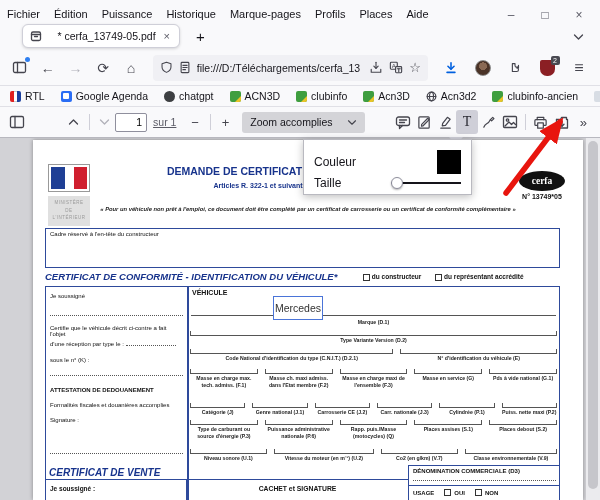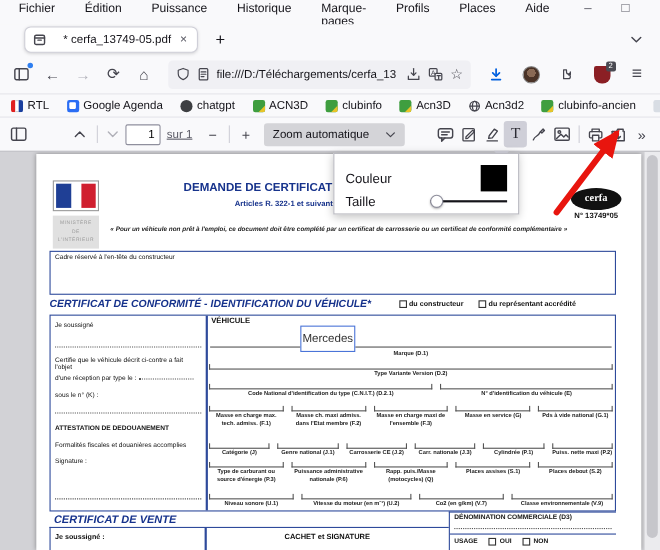--- a/index.html
+++ b/index.html
@@ -1,20 +1,20 @@
 <!DOCTYPE html>
 <html><head>
 <meta charset="utf-8">
 <style>
   * { margin:0; padding:0; box-sizing:border-box; }
   html,body { width:600px; height:500px; overflow:hidden; font-family:"Liberation Sans","DejaVu Sans",sans-serif; background:#f9f9fb; }
   svg { stroke:#45454e; fill:none; stroke-width:1.3; stroke-linecap:round; stroke-linejoin:round; }
 
   
-  .menubar { height:22px; display:flex; align-items:flex-start; padding-left:10px; gap:13px; background:#f9f9fb; font-size:11px; color:#15141a; }
+  .menubar { height:22px; display:flex; align-items:flex-end; gap:0; background:#f9f9fb; font-size:11px; color:#15141a; }
   .menu-item { padding:2px 7px; border-radius:3px; }
   .win-controls { margin-left:auto; display:flex; align-items:center; gap:4px; padding-right:6px; color:#5b5b66; }
   .win-btn { width:30px; text-align:center; font-size:12px; }
 
   
   .tabbar { height:28px; display:flex; align-items:center; padding:0 8px; background:#f9f9fb; position:relative;text-align:right; }
   .tab { margin-left:14px; width:158px; height:24px; background:#fff; border:1px solid #cfcfd8; border-radius:6px; box-shadow:0 1px 3px rgba(0,0,0,.15); display:flex; align-items:center; gap:6px; padding:0 7px; font-size:10.5px; color:#15141a; }
   .tab-title { flex:1; white-space:nowrap; overflow:hidden; }
   .tab-close { color:#5b5b66; font-size:11px; padding:0 2px; }
   .new-tab { margin-left:10px; font-size:15px; color:#15141a; padding:0 6px; }
@@ -69,21 +69,21 @@
   .ministry { left:15px; top:56px; width:42px; height:30px; background:#e0e0e0; color:#9a9a9a; font-size:4.5px; text-align:center; padding-top:3px; line-height:1.7; letter-spacing:.5px; }
   .form-title { left:85px; top:25px; width:350px; text-align:center; font-size:10.5px; font-weight:bold; }
   .form-sub { left:85px; top:42px; width:350px; text-align:center; font-size:7px; font-weight:bold; }
   .cerfa-oval { left:486px; top:31px; width:46px; height:20px; background:#111; border-radius:50%; color:#fff; font-family:"Liberation Serif","DejaVu Serif",serif; font-weight:bold; font-size:9.5px; display:flex; align-items:center; justify-content:center; }
   .cerfa-num { left:470px; top:53px; width:78px; text-align:center; font-size:7px; font-weight:bold; color:#111; }
   .notice { left:30px; top:66px; width:490px; text-align:center; font-size:5.8px; font-style:italic; font-weight:bold; color:#222; }
   .cadre { left:12px; top:88px; width:515px; height:40px; }
   .cadre-lbl { font-size:6px; padding:2px 0 0 4px; }
   .sec1 { left:12px; top:131px; font-size:9.5px; font-weight:bold; font-style:italic; }
   .sec1-checks { left:330px; top:133px; font-size:6.5px; font-weight:bold; display:flex; gap:14px; align-items:center; }
-  .main-table { left:12px; top:146px; width:515px; height:179px; }
+  .main-table { left:12px; top:146px; width:515px; height:215px; }
   .vdiv { position:absolute; left:141px; top:0; bottom:0; width:1.5px; background:#2e4a9b; }
   .lc { position:absolute; left:0; top:0; width:141px; height:100%; font-size:6px; }
   .lc div { position:absolute; left:4px; right:4px; }
   .rc { position:absolute; left:142px; top:0; right:0; height:100%; }
   .veh-hdr { left:4px; top:2px; font-size:7px; font-weight:bold; }
   .merc { left:85px; top:9px; width:50px; height:24px; background:#fff; border:1.5px solid #4a74d8; font-size:10.5px; color:#333; display:flex; align-items:center; justify-content:center; z-index:2; }
   .frow { position:absolute; left:2px; right:2px; display:flex; gap:7px; }
   .fcell { flex:1; }
   .fline { height:5px; border-left:1px solid #555; border-right:1px solid #555; border-bottom:1px solid #555; }
   .flbl { font-size:5.2px; line-height:1.25; text-align:center; font-weight:bold; color:#222; margin-top:1px; }
@@ -273,21 +273,21 @@
     <svg width="11" height="8" viewBox="0 0 11 8" style="stroke:#b1b1b9">
         <path d="M1.5 2 L5.5 6 L9.5 2"></path>
       </svg>
   </span>
   <input class="page-input" value="1" style="">
   <span class="sur">sur 1</span>
   <span class="tb-btn" style="font-size:13px;color:#45454e">−</span>
   <span class="tb-sep"></span>
   <span class="tb-btn" style="font-size:13px;color:#45454e">+</span>
   <span class="zoom-select">
-    <span>Zoom automatique</span>
+    <span>Zoom accomplies</span>
     <svg width="10" height="7" viewBox="0 0 11 8">
         <path d="M1.5 2 L5.5 6 L9.5 2"></path>
       </svg>
   </span>
   <span style="width:24px"></span>
   <span class="tb-btn">
     <svg width="16" height="15" viewBox="0 0 16 15">
         <rect x="1.5" y="2" width="13" height="8.5" rx="2"></rect>
         <path d="M4.5 10.5 v3 l3 -3"></path>
         <line x1="4.5" y1="5" x2="11.5" y2="5"></line>

